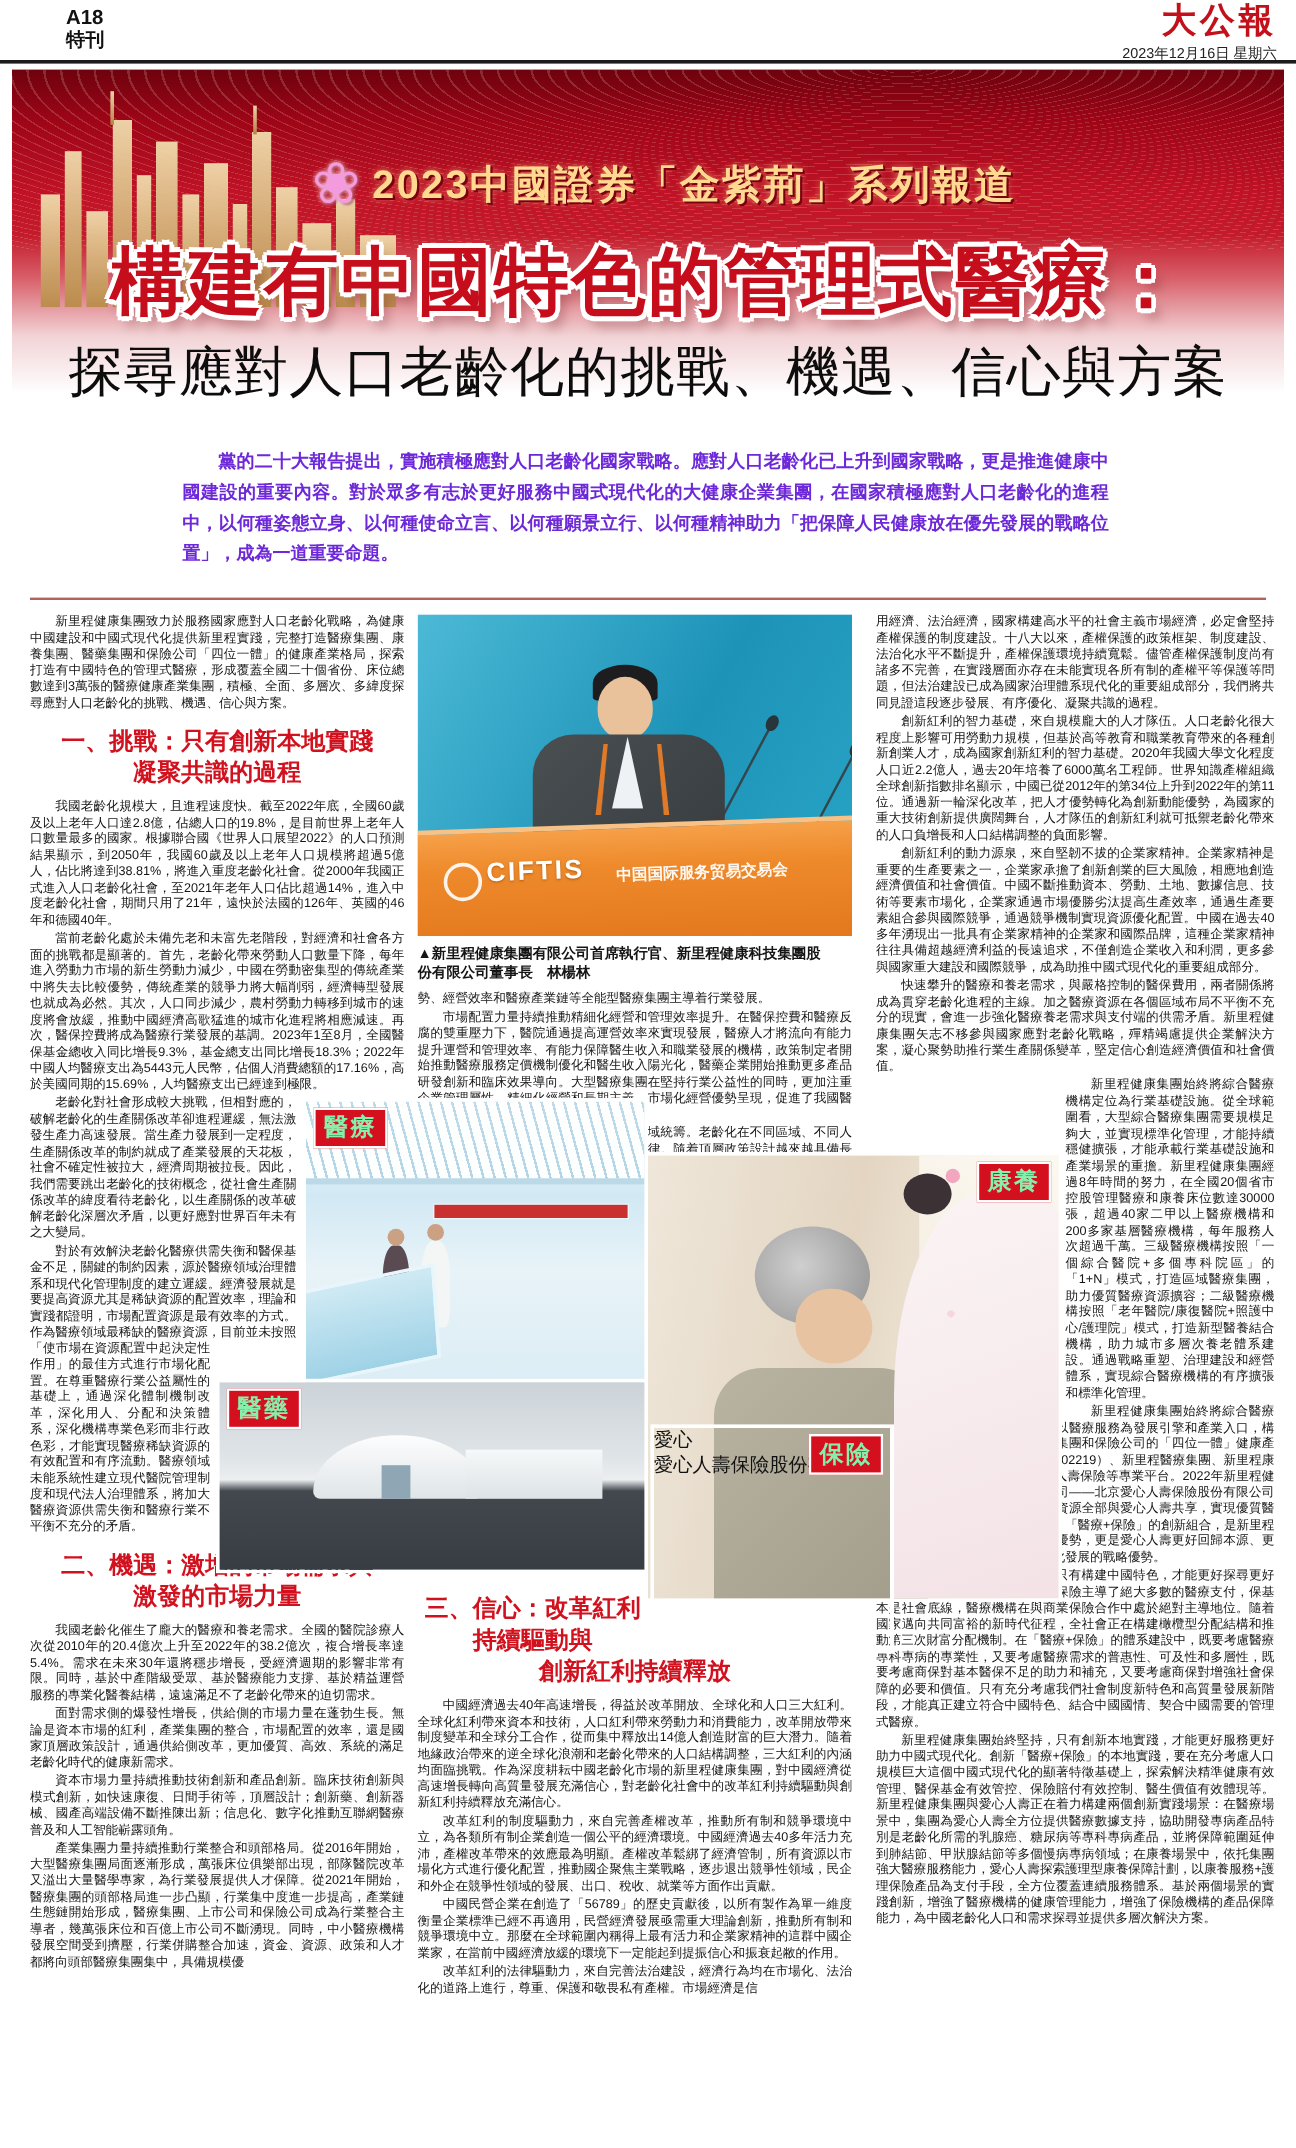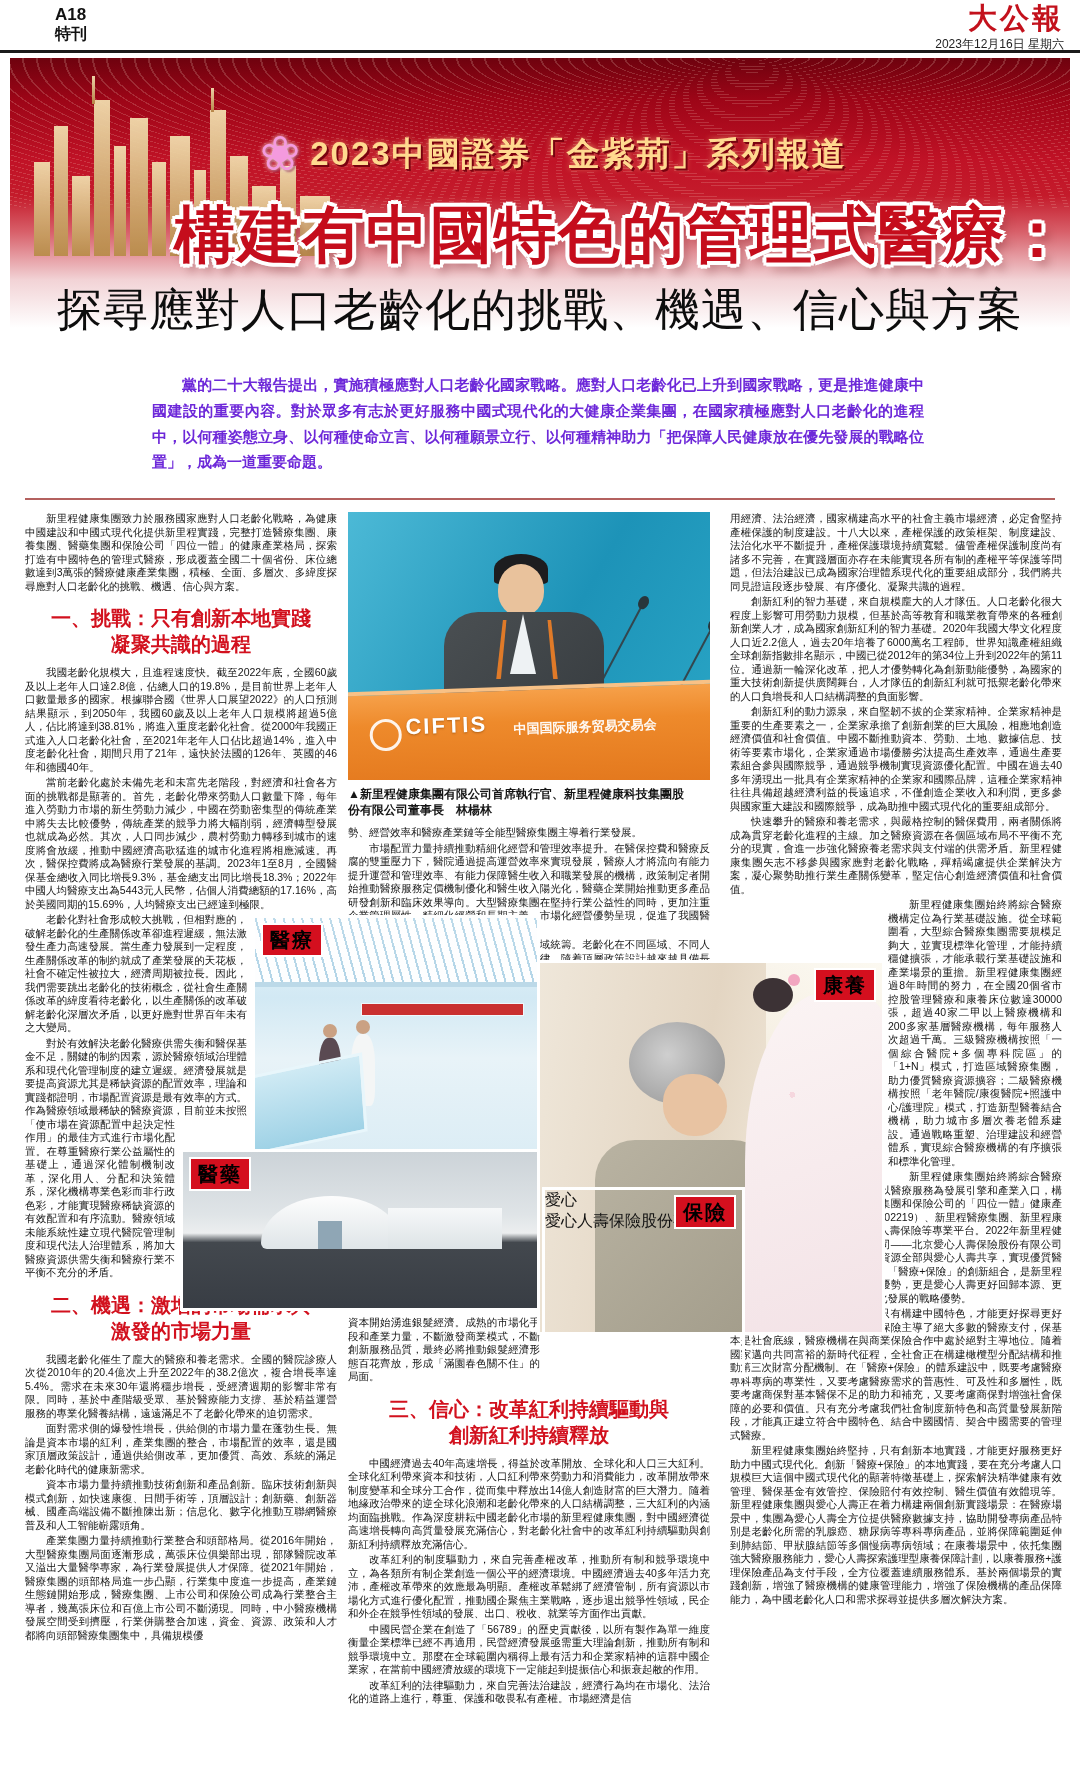--- a/index.html
+++ b/index.html
@@ -20,21 +20,21 @@
   .banner{position:absolute;top:58px;left:10px;right:10px;height:300px;overflow:hidden;
           background:linear-gradient(180deg,#6e020e 0%,#9d0517 14%,#c01226 34%,#c41b2b 46%,
                      #d8606a 58%,#f2d3d6 74%,#ffffff 90%);}
   .banner-swirl{position:absolute;top:0;left:0;right:0;height:150px;opacity:.35;
           background:repeating-radial-gradient(ellipse at 70% 0%,rgba(255,230,210,.5) 0 2px,rgba(180,10,30,0) 2px 14px);}
   .skyline{position:absolute;left:18px;top:8px;}
   .ribbon{position:absolute;left:250px;top:72px;display:flex;align-items:center;gap:10px;}
   .flower{font-size:48px;color:#f49ade;text-shadow:0 0 4px #fff,2px 2px 2px rgba(120,0,40,.6);line-height:1;}
   .ribbon-title{font-size:33px;font-weight:900;color:#ffd98f;letter-spacing:2px;
           text-shadow:1px 1px 0 #7a0310,2px 2px 0 #7a0310,0 0 6px rgba(255,220,150,.6);}
-  .main-title{position:absolute;left:0;right:0;top:135px;text-align:right;
+  .main-title{position:absolute;left:0;right:0;top:135px;text-align:center;
           font-size:62px;font-weight:900;color:#c50d1c;letter-spacing:2px;white-space:nowrap;
           text-shadow:-3px -3px 0 #fff,3px -3px 0 #fff,-3px 3px 0 #fff,3px 3px 0 #fff,
                       0 -4px 0 #fff,0 4px 0 #fff,-4px 0 0 #fff,4px 0 0 #fff,6px 8px 10px rgba(90,0,10,.35);}
   .sub-title{position:absolute;left:0;right:0;top:222px;text-align:center;
           font-size:45px;font-weight:500;color:#0d0d0d;letter-spacing:1px;white-space:nowrap;}
 
   
   .intro{position:absolute;top:372px;left:152px;width:772px;font-size:15px;line-height:1.72;
          text-align:justify;text-indent:2em;color:#6d28d9;font-weight:bold;}
   .rule{position:absolute;top:498px;left:25px;right:25px;height:2px;background:#b4615f;}
@@ -48,21 +48,21 @@
   .col-mid{left:348px;width:362px;}
   .col-right{left:730px;width:332px;}
   .sec-h{color:#d2111e;font-weight:900;font-size:20px;line-height:26px;text-align:center;
          margin:12px 0 9px 0;text-indent:0;}
   .sp{float:right;}
   .spl{float:left;}
   .caption{font-weight:700;font-size:12px;line-height:16px;margin:6px 16px 8px 0;text-indent:0;text-align:left;}
 
   
   .photo{position:absolute;box-shadow:0 0 0 3px #fff;overflow:hidden;}
-  .imglabel{position:absolute;z-index:9;background:#d40f1e;color:#000000;font-weight:900;
+  .imglabel{position:absolute;z-index:9;background:#d40f1e;color:#86efac;font-weight:900;
             font-size:20px;line-height:1;padding:5px 7px;border:2px solid #fff;letter-spacing:2px;}
   .lab-tl{left:6px;top:5px;} .lab-tr{right:6px;top:5px;}
 
   
   .speaker-photo{position:relative;width:362px;height:268px;overflow:hidden;
         background:linear-gradient(120deg,#4cb9d6 0%,#1d93b8 55%,#2aa6c6 100%);}
   .mic{position:absolute;width:2px;height:90px;background:#33464e;transform:rotate(28deg);}
   .mic::before{content:"";position:absolute;top:-10px;left:-4px;width:10px;height:14px;border-radius:50%;background:#28363c;}
   .mic-a{right:88px;top:88px;} .mic-b{right:18px;top:110px;}
   .head{position:absolute;left:150px;top:52px;width:46px;height:52px;border-radius:50% 50% 46% 46%;background:#e9c29c;}
@@ -254,21 +254,20 @@
         <div class="podium-text">CIFTIS</div>
         <div class="podium-sub">中国国际服务贸易交易会</div>
       </div>
     </div>
     <div class="caption">▲新里程健康集團有限公司首席執行官、新里程健康科技集團股份有限公司董事長　林楊林</div>
     <p class="noindent">勢、經營效率和醫療產業鏈等全能型醫療集團主導着行業發展。</p>
     <p>市場配置力量持續推動精細化經營和管理效率提升。在醫保控費和醫療反腐的雙重壓力下，醫院通過提高運營效率來實現發展，醫療人才將流向有能力提升運營和管理效率、有能力保障醫生收入和職業發展的機構，政策制定者開始推動醫療服務定價機制優化和醫生收入陽光化，醫藥企業開始推動更多產品研發創新和臨床效果導向。大型醫療集團在堅持行業公益性的同時，更加注重企業管理屬性、精細化經營和長期主義，市場化經營優勢呈現，促進了我國醫療行業達到效率、質量和價格的統一。</p>
     <p>頂層政策力量持續推動產業設計和區域統籌。老齡化在不同區域、不同人群、不同疾病譜中呈現了不同的現象與規律。隨着頂層政策設計越來越具備長期性和穩定性，頂層設計、政府部門協調與區域政策協同統籌推進，更多市場主體</p>
     <div style="height:322px;"></div>
     <div class="sp" style="width:170px;height:54px;"></div>
-    <p class="noindent">資本開始湧進銀髮經濟。成熟的市場化手段和產業力量，不斷激發商業模式，不斷創新服務品質，最終必將推動銀髮經濟形態百花齊放，形成「滿園春色關不住」的局面。</p>
     <div class="sec-h">
       <div>三、信心：改革紅利持續驅動與</div>
       <div>創新紅利持續釋放</div>
     </div>
     <p>中國經濟過去40年高速增長，得益於改革開放、全球化和人口三大紅利。全球化紅利帶來資本和技術，人口紅利帶來勞動力和消費能力，改革開放帶來制度變革和全球分工合作，從而集中釋放出14億人創造財富的巨大潛力。隨着地緣政治帶來的逆全球化浪潮和老齡化帶來的人口結構調整，三大紅利的內涵均面臨挑戰。作為深度耕耘中國老齡化市場的新里程健康集團，對中國經濟從高速增長轉向高質量發展充滿信心，對老齡化社會中的改革紅利持續驅動與創新紅利持續釋放充滿信心。</p>
     <p>改革紅利的制度驅動力，來自完善產權改革，推動所有制和競爭環境中立，為各類所有制企業創造一個公平的經濟環境。中國經濟過去40多年活力充沛，產權改革帶來的效應最為明顯。產權改革鬆綁了經濟管制，所有資源以市場化方式進行優化配置，推動國企聚焦主業戰略，逐步退出競爭性領域，民企和外企在競爭性領域的發展、出口、稅收、就業等方面作出貢獻。</p>
     <p>中國民營企業在創造了「56789」的歷史貢獻後，以所有製作為單一維度衡量企業標準已經不再適用，民營經濟發展亟需重大理論創新，推動所有制和競爭環境中立。那麼在全球範圍內稱得上最有活力和企業家精神的這群中國企業家，在當前中國經濟放緩的環境下一定能起到提振信心和振衰起敝的作用。</p>
     <p>改革紅利的法律驅動力，來自完善法治建設，經濟行為均在市場化、法治化的道路上進行，尊重、保護和敬畏私有產權。市場經濟是信</p>
   </div>
 

